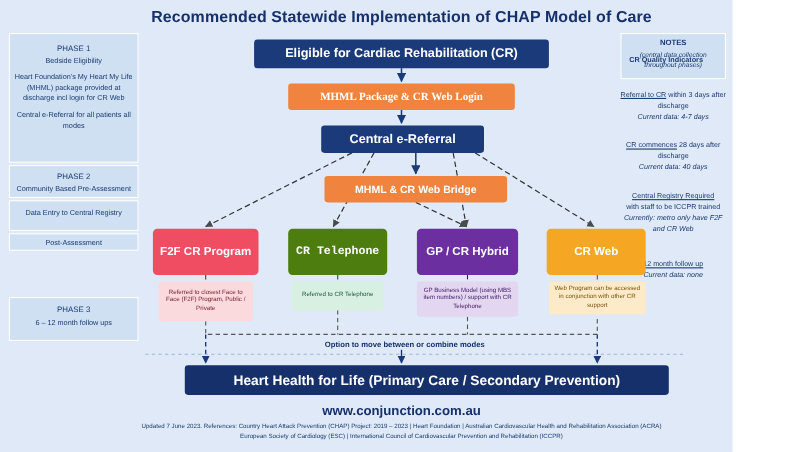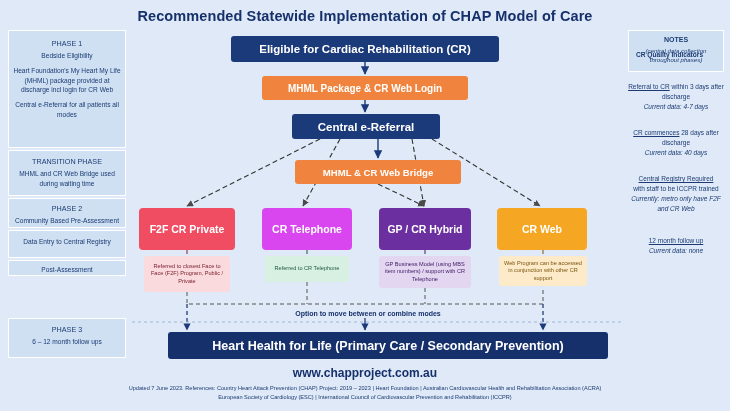--- a/index.html
+++ b/index.html
@@ -8,21 +8,21 @@
   }
   body {
     width: 730px;
     height: 411px;
     background: #ffffff;
     font-family: "Liberation Sans", sans-serif;
     overflow: hidden;
   }
   #page {
     position: relative;
-    width: 730px;
+    width: 666px;
     height: 411px;
     background: #dfe9f7;
   }
   
   .title {
     position: absolute;
     left: 0;
     top: 8px;
     width: 730px;
     text-align: center;
@@ -100,21 +100,21 @@
     align-items: center;
     justify-content: center;
     border-radius: 3px;
   }
   .n-cr {
     left: 231px; top: 36px; width: 268px; height: 26px;
     background: #1b3a7a; font-size: 11.5px;
   }
   .n-mhml {
     left: 262px; top: 76px; width: 206px; height: 24px;
-    background: #f0843e; font-size: 10px;
+    background: #f0843e; font-size: 10px; font-family: Liberation Serif, serif;
   }
   .n-eref {
     left: 292px; top: 114px; width: 148px; height: 25px;
     background: #1b3a7a; font-size: 11.5px;
   }
   .n-bridge {
     left: 295px; top: 160px; width: 166px; height: 24px;
     background: #f0843e; font-size: 9.6px;
   }
   .n-hhfl {
@@ -130,21 +130,21 @@
     color: #fff;
     font-weight: bold;
     font-size: 10.5px;
     display: flex;
     align-items: center;
     justify-content: center;
     text-align: center;
     line-height: 1.15;
   }
   .m-f2f  { left: 139px; top: 208px; width: 96px; background: #f04d63; }
-  .m-tel  { left: 262px; top: 208px; width: 90px; background: #d946ef; }
+  .m-tel  { left: 262px; top: 208px; width: 90px; background: #4d7c0f; font-family: Liberation Mono, monospace; }
   .m-hyb  { left: 379px; top: 208px; width: 92px; background: #6b2fa0; }
   .m-web  { left: 497px; top: 208px; width: 90px; background: #f5a623; }
   .sub {
     position: absolute;
     box-sizing: border-box;
     border-radius: 3px;
     font-size: 5.6px;
     line-height: 1.35;
     text-align: center;
     padding: 4px 4px;
@@ -198,24 +198,20 @@
 
   <div class="left-col">
 
     <div class="phase-box tall1">
       <span class="hd">PHASE 1</span>
       <span>Bedside Eligibility</span>
       <p>Heart Foundation's My Heart My Life (MHML) package provided at discharge incl login for CR Web</p>
       <p>Central e-Referral for all patients all modes</p>
     </div>
 
-    <div class="phase-box trans">
-      <span class="hd">TRANSITION PHASE</span>
-      <span>MHML and CR Web Bridge used during waiting time</span>
-    </div>
 
     <div class="phase-box p2">
       <span class="hd">PHASE 2</span>
       <span>Community Based Pre-Assessment</span>
     </div>
 
     <div class="phase-box dataentry">
       <span>Data Entry to Central Registry</span>
     </div>
 
@@ -298,33 +294,33 @@
     <path d="M365,318 L365,330" stroke="#16306b" stroke-width="1.2" fill="none" marker-end="url(#ar)"></path>
 
     <path d="M132,322 L624,322" stroke="#9fb6d8" stroke-width="1" fill="none" stroke-dasharray="3,3"></path>
   </svg>
 
   <div class="node n-cr">Eligible for Cardiac Rehabilitation (CR)</div>
   <div class="node n-mhml">MHML Package &amp; CR Web Login</div>
   <div class="node n-eref">Central e-Referral</div>
   <div class="node n-bridge">MHML &amp; CR Web Bridge</div>
 
-  <div class="mode m-f2f">F2F CR Private</div>
+  <div class="mode m-f2f">F2F CR Program</div>
   <div class="mode m-tel">CR Telephone</div>
   <div class="mode m-web">CR Web</div>
   <div class="mode m-hyb">GP / CR Hybrid</div>
 
   <div class="sub s-f2f">Referred to closest Face to Face (F2F) Program, Public / Private</div>
   <div class="sub s-tel">Referred to CR Telephone</div>
   <div class="sub s-hyb">GP Business Model (using MBS item numbers) / support with CR Telephone</div>
   <div class="sub s-web">Web Program can be accessed in conjunction with other CR support</div>
 
   <div class="option-label">Option to move between or combine modes</div>
 
   <div class="node n-hhfl">Heart Health for Life (Primary Care / Secondary Prevention)</div>
 
-  <div class="site">www.chapproject.com.au</div>
+  <div class="site">www.conjunction.com.au</div>
   <div class="refs">
     <div>Updated 7 June 2023. References: Country Heart Attack Prevention (CHAP) Project: 2019 – 2023 | Heart Foundation | Australian Cardiovascular Health and Rehabilitation Association (ACRA)</div>
     <div>European Society of Cardiology (ESC) | International Council of Cardiovascular Prevention and Rehabilitation (ICCPR)</div>
   </div>
 
 </div>
 
 </body></html>

